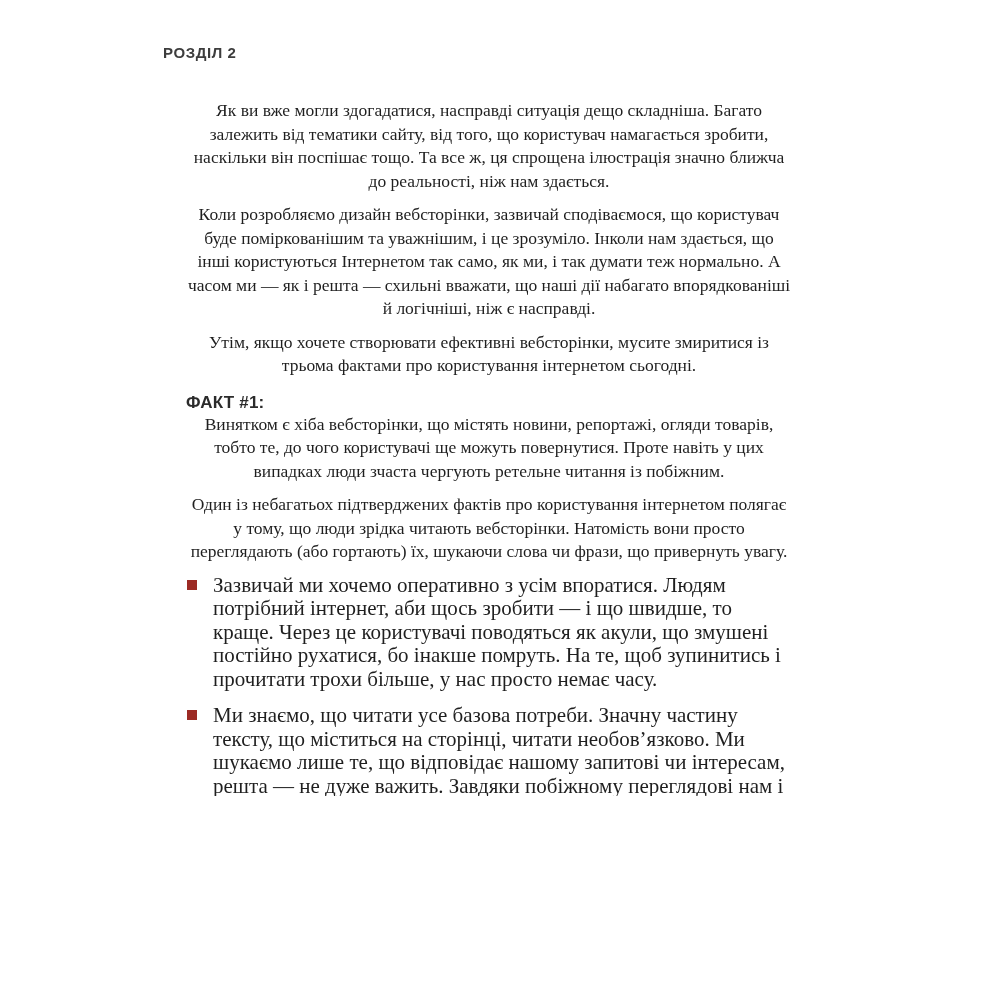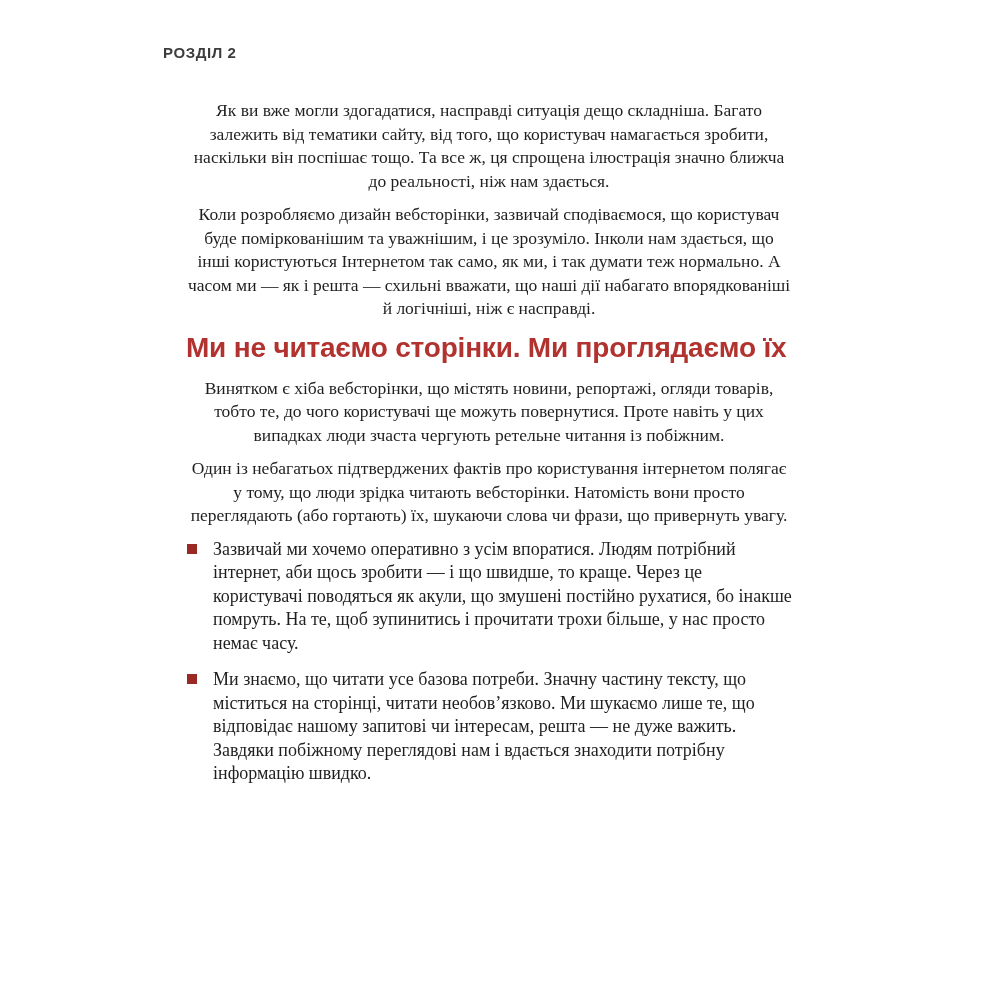--- a/index.html
+++ b/index.html
@@ -58,21 +58,21 @@
   }
   ul.fact-list {
     list-style: none;
     margin: 2px 0 0 0;
     padding: 0;
   }
   ul.fact-list li {
     position: relative;
     margin: 0 0 13px 0;
     padding-left: 27px;
-    font-size: 18px;
+    font-size: 21px;
     line-height: 23.5px;
   }
   .sq {
     position: absolute;
     left: 1px;
     top: 6px;
     width: 10px;
     height: 10px;
     background: #9c2a24;
   }
@@ -98,23 +98,24 @@
 <div class="page">
 
   <div class="running-head">РОЗДІЛ 2</div>
 
   <main class="content">
 
     <p>Як ви вже могли здогадатися, насправді ситуація дещо складніша. Багато залежить від тематики сайту, від того, що користувач намагається зробити, наскільки він поспішає тощо. Та все ж, ця спрощена ілюстрація значно ближча до реальності, ніж нам здається.</p>
 
     <p>Коли розробляємо дизайн вебсторінки, зазвичай сподіваємося, що користувач буде поміркованішим та уважнішим, і це зрозуміло. Інколи нам здається, що інші користуються Інтернетом так само, як ми, і так думати теж нормально. А часом ми — як і решта — схильні вважати, що наші дії набагато впорядкованіші й логічніші, ніж є насправді.</p>
 
+    <p>Утім, якщо хочете створювати ефективні вебсторінки, мусите змиритися із трьома фактами про користування інтернетом сьогодні.</p>
 
+    <div class="fact-label">ФАКТ #1:</div>
 
-    <h1 class="fact-heading">Ми не читаємо сторінки. Ми проглядаємо їх</h1>
 
     <p>Винятком є хіба вебсторінки, що містять новини, репортажі, огляди товарів, тобто те, до чого користувачі ще можуть повернутися. Проте навіть у цих випадках люди зчаста чергують ретельне читання із побіжним.</p>
 
     <p>Один із небагатьох підтверджених фактів про користування інтернетом полягає у тому, що люди зрідка читають вебсторінки. Натомість вони просто переглядають (або гортають) їх, шукаючи слова чи фрази, що привернуть увагу.</p>
 
 
     <ul class="fact-list">
       <li>
         <span class="sq"></span>
         <span class="li-text">Зазвичай ми хочемо оперативно з усім впоратися. Людям потрібний інтернет, аби щось зробити — і що швидше, то краще. Через це користувачі поводяться як акули, що змушені постійно рухатися, бо інакше помруть. На те, щоб зупинитись і прочитати трохи більше, у нас просто немає часу.</span>

